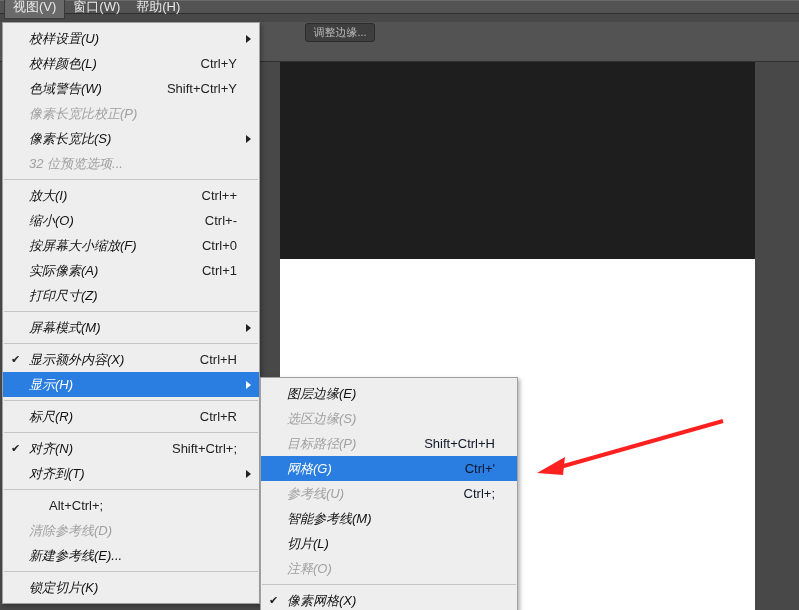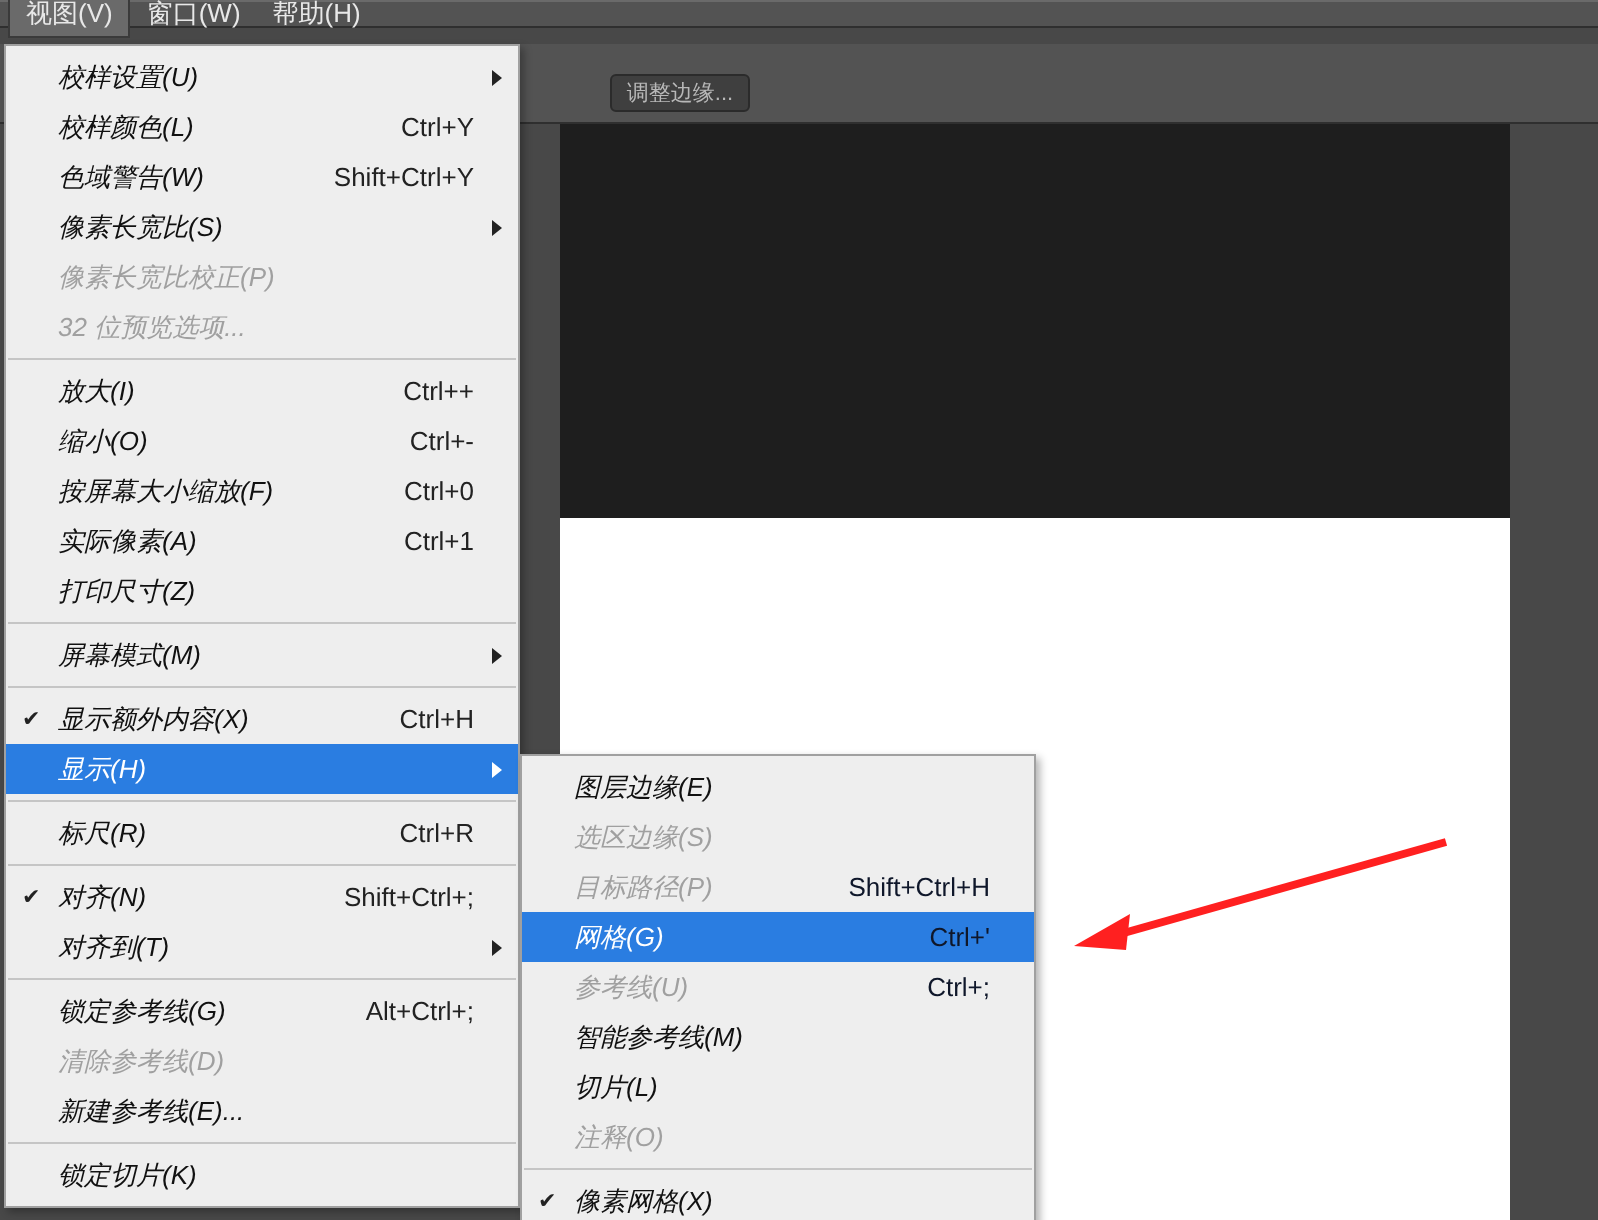--- a/index.html
+++ b/index.html
@@ -39,21 +39,21 @@
     }
     .toolbar-area {
       position: absolute;
       top: 22px; left: 0; right: 0;
       height: 40px;
       background: #535353;
       border-bottom: 1px solid #2f2f2f;
     }
     .toolbar-button {
       position: absolute;
-      top: 37px;
+      top: 23px;
       left: 305px;
       width: 70px;
       height: 19px;
       background: #3f3f3f;
       border: 1px solid #2b2b2b;
       border-radius: 3px;
       color: #b8b8b8;
       font-size: 11px;
       display: flex;
       align-items: center;
@@ -187,26 +187,26 @@
     <span class="submenu-arrow"></span>
   </div>
   <div class="menu-item">
     <span class="label">校样颜色(L)</span>
     <span class="shortcut">Ctrl+Y</span>
   </div>
   <div class="menu-item">
     <span class="label">色域警告(W)</span>
     <span class="shortcut">Shift+Ctrl+Y</span>
   </div>
+  <div class="menu-item disabled">
+    <span class="label">像素长宽比校正(P)</span>
+  </div>
   <div class="menu-item">
     <span class="label">像素长宽比(S)</span>
     <span class="submenu-arrow"></span>
-  </div>
-  <div class="menu-item disabled">
-    <span class="label">像素长宽比校正(P)</span>
   </div>
   <div class="menu-item disabled">
     <span class="label">32 位预览选项...</span>
   </div>
   <div class="menu-separator"></div>
   <div class="menu-item">
     <span class="label">放大(I)</span>
     <span class="shortcut">Ctrl++</span>
   </div>
   <div class="menu-item">
@@ -249,21 +249,20 @@
     <span class="check">✔</span>
     <span class="label">对齐(N)</span>
     <span class="shortcut">Shift+Ctrl+;</span>
   </div>
   <div class="menu-item">
     <span class="label">对齐到(T)</span>
     <span class="submenu-arrow"></span>
   </div>
   <div class="menu-separator"></div>
   <div class="menu-item">
-    <span class="label">锁定参考线(G)</span>
     <span class="shortcut">Alt+Ctrl+;</span>
   </div>
   <div class="menu-item disabled">
     <span class="label">清除参考线(D)</span>
   </div>
   <div class="menu-item">
     <span class="label">新建参考线(E)...</span>
   </div>
   <div class="menu-separator"></div>
   <div class="menu-item">

